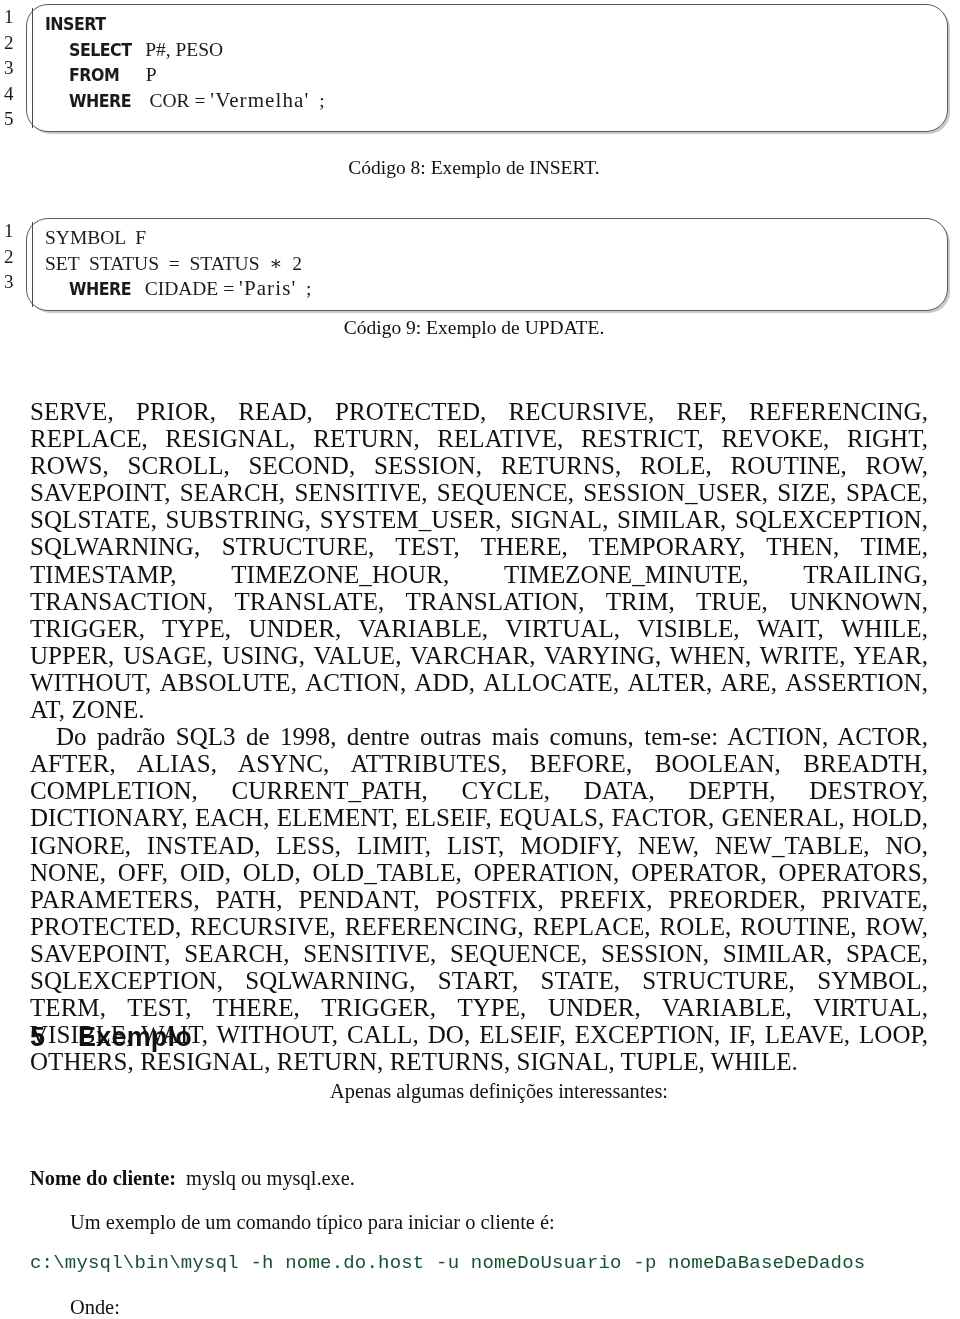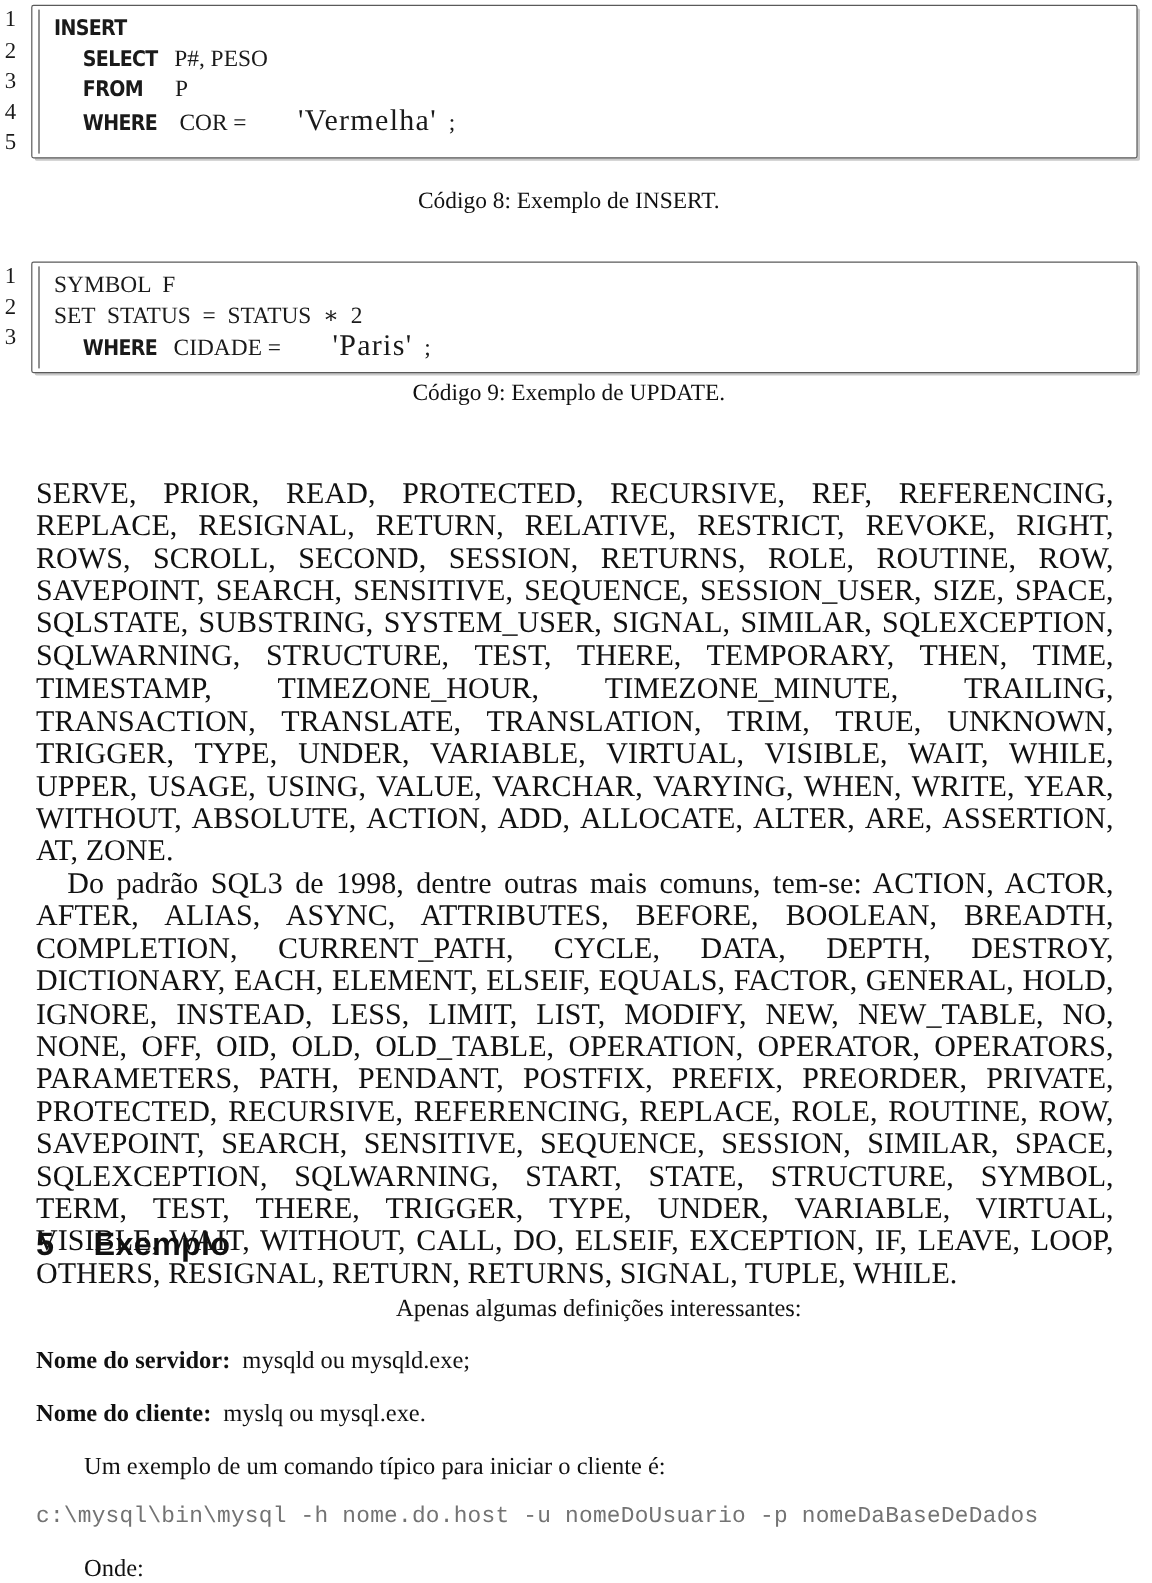--- a/index.html
+++ b/index.html
@@ -43,21 +43,21 @@
     line-height: 25.5px;
     color: #1a1a1a;
   }
   .gutter .ln {
     display: block;
     height: 25.5px;
   }
   .codebox {
     flex: 1 1 auto;
     border: 1.4px solid #5a5a5a;
-    border-radius: 2px;
+    border-radius: 22px;
     box-shadow: 2.5px 2.5px 0 -0.5px #c9c9c9;
     background: #ffffff;
     padding: 6px 10px 8px 12px;
     box-sizing: border-box;
     position: relative;
   }
   .codebox::before {
     
     content: "";
     position: absolute;
@@ -88,23 +88,22 @@
     font-family: "Liberation Serif", "DejaVu Serif", serif;
     font-size: 19.5px;
   }
   .mono {
     font-family: "Liberation Mono", "DejaVu Sans Mono", monospace;
     font-size: 17.5px;
     color: #4a4a4a;
   }
   .str {
     font-family: "Liberation Serif", "DejaVu Serif", serif;
-    font-size: 25px;
+    font-size: 21px;
     letter-spacing: 1.1px;
-    margin-left: 38px;
   }
 
   .caption {
     text-align: center;
     font-size: 19.5px;
     font-family: "Liberation Serif", "DejaVu Serif", serif;
     color: #111111;
   }
 
   
@@ -149,21 +148,21 @@
     font-weight: 700;
   }
   .deflist-item .def {
     padding-left: 10px;
   }
 
   .cmdline {
     font-family: "Liberation Mono", "DejaVu Sans Mono", monospace;
     font-size: 19px;
     letter-spacing: 0.2px;
-    color: #737373;
+    color: #14532d;
     white-space: pre;
   }
 
   
   .abs { position: absolute; }
 </style>
 </head>
 <body>
 
 <div class="page">
@@ -207,23 +206,20 @@
     <p>SERVE, PRIOR, READ, PROTECTED, RECURSIVE, REF, REFERENCING, REPLACE, RESIGNAL, RETURN, RELATIVE, RESTRICT, REVOKE, RIGHT, ROWS, SCROLL, SECOND, SESSION, RETURNS, ROLE, ROUTINE, ROW, SAVEPOINT, SEARCH, SENSITIVE, SEQUENCE, SESSION_USER, SIZE, SPACE, SQLSTATE, SUBSTRING, SYSTEM_USER, SIGNAL, SIMILAR, SQLEXCEPTION, SQLWARNING, STRUCTURE, TEST, THERE, TEMPORARY, THEN, TIME, TIMESTAMP, TIMEZONE_HOUR, TIMEZONE_MINUTE, TRAILING, TRANSACTION, TRANSLATE, TRANSLATION, TRIM, TRUE, UNKNOWN, TRIGGER, TYPE, UNDER, VARIABLE, VIRTUAL, VISIBLE, WAIT, WHILE, UPPER, USAGE, USING, VALUE, VARCHAR, VARYING, WHEN, WRITE, YEAR, WITHOUT, ABSOLUTE, ACTION, ADD, ALLOCATE, ALTER, ARE, ASSERTION, AT, ZONE.</p>
     <p class="indent">Do padrão SQL3 de 1998, dentre outras mais comuns, tem-se: ACTION, ACTOR, AFTER, ALIAS, ASYNC, ATTRIBUTES, BEFORE, BOOLEAN, BREADTH, COMPLETION, CURRENT_PATH, CYCLE, DATA, DEPTH, DESTROY, DICTIONARY, EACH, ELEMENT, ELSEIF, EQUALS, FACTOR, GENERAL, HOLD, IGNORE, INSTEAD, LESS, LIMIT, LIST, MODIFY, NEW, NEW_TABLE, NO, NONE, OFF, OID, OLD, OLD_TABLE, OPERATION, OPERATOR, OPERATORS, PARAMETERS, PATH, PENDANT, POSTFIX, PREFIX, PREORDER, PRIVATE, PROTECTED, RECURSIVE, REFERENCING, REPLACE, ROLE, ROUTINE, ROW, SAVEPOINT, SEARCH, SENSITIVE, SEQUENCE, SESSION, SIMILAR, SPACE, SQLEXCEPTION, SQLWARNING, START, STATE, STRUCTURE, SYMBOL, TERM, TEST, THERE, TRIGGER, TYPE, UNDER, VARIABLE, VIRTUAL, VISIBLE, WAIT, WITHOUT, CALL, DO, ELSEIF, EXCEPTION, IF, LEAVE, LOOP, OTHERS, RESIGNAL, RETURN, RETURNS, SIGNAL, TUPLE, WHILE.</p>
   </div>
 
   <h2 class="abs section" style="left:30px; top:1022px;">
     <span class="secnum">5</span><span>Exemplo</span>
   </h2>
 
   <div class="abs para" style="left:30px; top:1078px; width:898px;text-align:center;">Apenas algumas definições interessantes:</div>
 
-  <div class="abs deflist-item" style="left:30px; top:1121px; width:898px;">
-    <span class="term">Nome do servidor:</span><span class="def">mysqld ou mysqld.exe;</span>
-  </div>
 
   <div class="abs deflist-item" style="left:30px; top:1165px; width:898px;">
     <span class="term">Nome do cliente:</span><span class="def">myslq ou mysql.exe.</span>
   </div>
 
   <div class="abs para" style="left:30px; top:1209px; width:898px;">Um exemplo de um comando típico para iniciar o cliente é:</div>
 
   <div class="abs cmdline" style="left:30px; top:1252px; width:898px;">c:\mysql\bin\mysql -h nome.do.host -u nomeDoUsuario -p nomeDaBaseDeDados</div>
 
   <div class="abs para" style="left:30px; top:1294px; width:898px;">Onde:</div>

